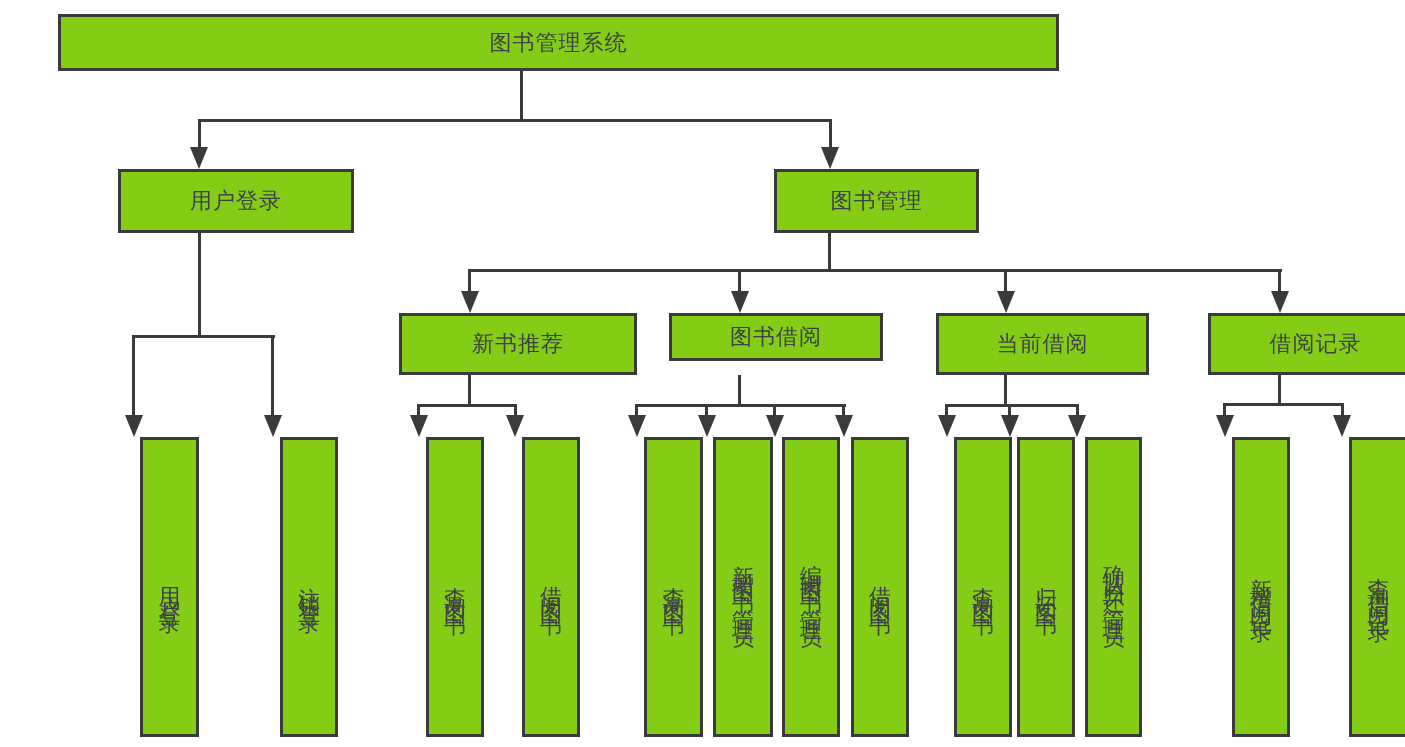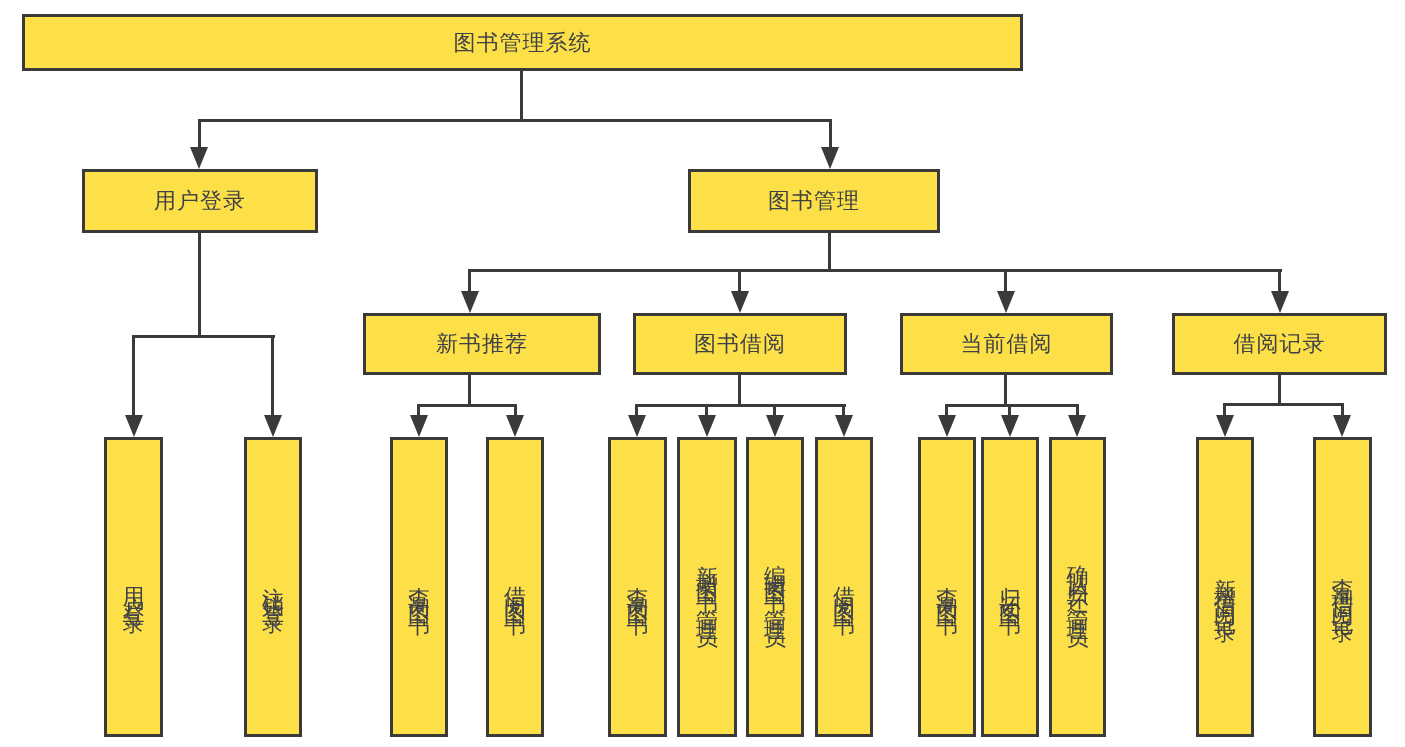--- a/index.html
+++ b/index.html
@@ -13,27 +13,28 @@
     position:relative;
     width:1405px;height:747px;
     background:var(--bg);
     font-family:"Liberation Sans","DejaVu Sans",sans-serif;
     overflow:hidden;
   }
   .box{
     position:absolute;
     box-sizing:border-box;
     border:3px solid var(--line);
-    background:#fde047;
+    background:#84cc16;
     display:flex;
     align-items:center;
     justify-content:center;
     color:var(--text);
     font-size:22px;
     letter-spacing:1px;
+    margin-left:36px;
   }
   .leaf{
     writing-mode:vertical-rl;
     text-orientation:mixed;
     letter-spacing:9px;
     font-size:22px;
     line-height:1;
   }
   .vline{position:absolute;width:3px;background:var(--line);}
   .hline{position:absolute;height:3px;background:var(--line);}
@@ -61,42 +62,42 @@
   <div class="box" style="left:22px;top:14px;width:1001px;height:57px;">图书管理系统</div>
 
   <div class="vline" style="left:520px;top:71px;height:50px;"></div>
   <div class="hline" style="left:198px;top:119px;width:634px;"></div>
   <div class="vline" style="left:198px;top:119px;height:29px;"></div>
   <div class="tri" style="left:190px;top:147px;"></div>
   <div class="vline" style="left:829px;top:119px;height:29px;"></div>
   <div class="tri" style="left:821px;top:147px;"></div>
 
   <div class="box" style="left:82px;top:169px;width:236px;height:64px;">用户登录</div>
-  <div class="box" style="left:688px;top:169px;width:252px;height:64px;">图书管理</div>
+  <div class="box" style="left:738px;top:169px;width:205px;height:64px;">图书管理</div>
 
   <div class="vline" style="left:198px;top:233px;height:104px;"></div>
   <div class="hline" style="left:132px;top:335px;width:143px;"></div>
   <div class="vline" style="left:132px;top:335px;height:81px;"></div>
   <div class="tri" style="left:125px;top:415px;"></div>
   <div class="vline" style="left:271px;top:335px;height:81px;"></div>
   <div class="tri" style="left:264px;top:415px;"></div>
 
   <div class="vline" style="left:828px;top:233px;height:38px;"></div>
   <div class="hline" style="left:468px;top:269px;width:814px;"></div>
   <div class="vline" style="left:468px;top:269px;height:23px;"></div>
   <div class="tri" style="left:461px;top:291px;"></div>
   <div class="vline" style="left:738px;top:269px;height:23px;"></div>
   <div class="tri" style="left:731px;top:291px;"></div>
   <div class="vline" style="left:1004px;top:269px;height:23px;"></div>
   <div class="tri" style="left:997px;top:291px;"></div>
   <div class="vline" style="left:1278px;top:269px;height:23px;"></div>
   <div class="tri" style="left:1271px;top:291px;"></div>
 
   <div class="box" style="left:363px;top:313px;width:238px;height:62px;">新书推荐</div>
-  <div class="box" style="left:633px;top:313px;width:214px;height:62px;">图书借阅</div>
+  <div class="box" style="left:633px;top:313px;width:214px;height:48px;">图书借阅</div>
   <div class="box" style="left:900px;top:313px;width:213px;height:62px;">当前借阅</div>
   <div class="box" style="left:1172px;top:313px;width:215px;height:62px;">借阅记录</div>
 
   <div class="vline" style="left:468px;top:375px;height:32px;"></div>
   <div class="hline" style="left:417px;top:404px;width:100px;"></div>
   <div class="vline" style="left:417px;top:404px;height:12px;"></div>
   <div class="tri" style="left:410px;top:415px;"></div>
   <div class="vline" style="left:514px;top:404px;height:12px;"></div>
   <div class="tri" style="left:506px;top:415px;"></div>
 

